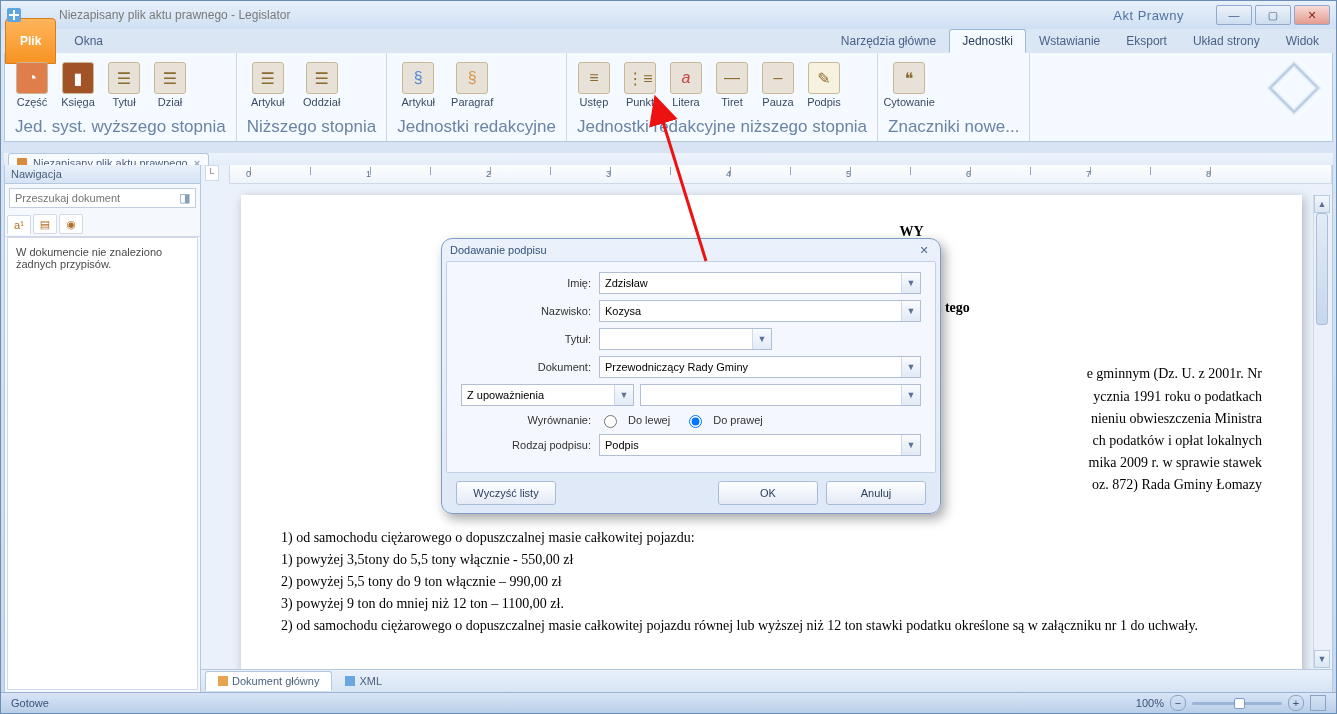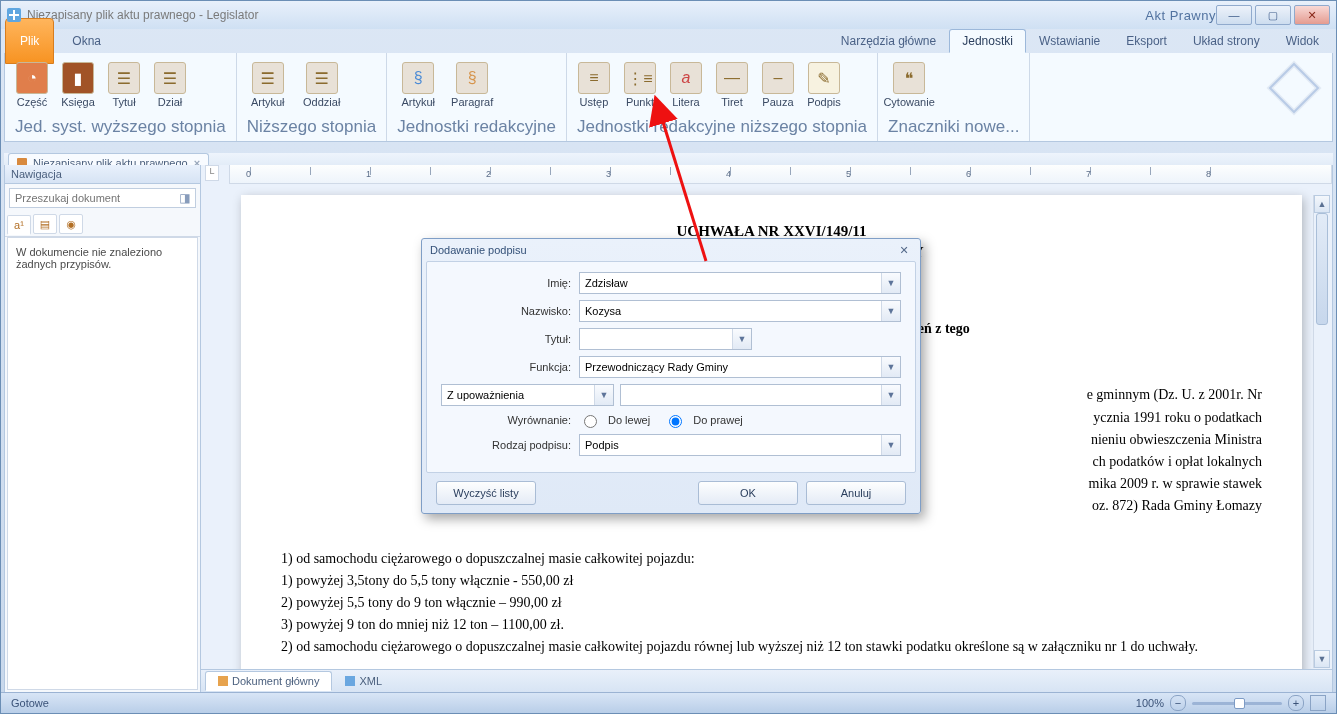--- a/index.html
+++ b/index.html
@@ -1,27 +1,27 @@
 <!DOCTYPE html>
 <html><head>
 <meta charset="utf-8">
 <style>
 html,body{margin:0;padding:0;height:100%;font-family:"Segoe UI",Tahoma,sans-serif;font-size:12px;color:#222;background:#fff;overflow:hidden;}
 .app{width:1337px;height:714px;position:relative;background:linear-gradient(#dce7f5,#c8d8ec);border:1px solid #6b8eb5;box-sizing:border-box;}
-.titlebar{height:28px;background:linear-gradient(#e8f0fb,#cfe0f3);display:flex;align-items:center;padding:0 6px;color:#7a7a7a;font-size:12px;}
+.titlebar{height:28px;background:linear-gradient(#e8f0fb,#cfe0f3);display:flex;align-items:center;padding:0 6px;color:#7a7a7a;font-size:12px;gap:32px;}
 .titlebar .ticon{width:14px;height:14px;background:#5fa6e0;border-radius:2px;margin-right:6px;position:relative;}
 .titlebar .ticon:before,.titlebar .ticon:after{content:"";position:absolute;background:#fff;}
 .titlebar .ticon:before{width:2px;height:10px;left:6px;top:2px;}
 .titlebar .ticon:after{width:10px;height:2px;left:2px;top:6px;}
 .titlebar .tmid{flex:1;text-align:right;color:#5273a0;font-size:13px;letter-spacing:.5px}
 .titlebar .wbtns{display:flex;gap:3px}
 .titlebar .wbtn{width:34px;height:18px;background:linear-gradient(#edf2fa,#cdddef);border:1px solid #90aacd;border-radius:2px;display:flex;align-items:center;justify-content:center;font-size:11px;color:#3c5a89;}
 .titlebar .wbtn.close{background:linear-gradient(#f8d9d6,#e49b90);color:#8a2a1b;}
 .mainrow{display:flex;height:24px;padding:0 4px;align-items:center;gap:4px}
-.tab-file{background:linear-gradient(#ffb55c,#f79322);color:#fff;font-weight:normal;padding:15px 14px;border-radius:4px 4px 0 0;border:1px solid #d87d1d;}
+.tab-file{background:linear-gradient(#ffb55c,#f79322);color:#fff;font-weight:bold;padding:15px 14px;border-radius:4px 4px 0 0;border:1px solid #d87d1d;}
 .tab-rtab{padding:4px 14px;color:#4a6186;}
 .rtabs{margin-left:auto;display:flex;gap:0}
 .rtab{padding:4px 12px;color:#4a6186;border:1px solid transparent;border-bottom:none}
 .rtab.active{background:#f4faff;border:1px solid #9cb8da;border-bottom:1px solid #f4faff;border-radius:3px 3px 0 0;color:#2b3f5e;}
 .ribbon{background:#f4faff;border:1px solid #b4c8e0;border-top:none;margin:0 3px;display:flex;height:88px;}
 .rgrp{display:flex;flex-direction:column;border-right:1px solid #cdd9e8;padding:2px 6px 2px 6px}
 .rgrp-body{flex:1;display:flex;align-items:flex-start;gap:4px;padding-top:4px}
 .rbtn{display:flex;flex-direction:column;align-items:center;width:48px;padding:2px 0;border:1px solid transparent;border-radius:3px;}
 .rbtn.sm{width:40px}
 .ricon{width:30px;height:30px;background:#e8e1d7;border:1px solid #c8b898;border-radius:3px;display:flex;align-items:center;justify-content:center;font-size:16px;color:#8b6b2e;}
@@ -48,21 +48,21 @@
 .page h1{text-align:center;font-size:15px;font-weight:bold;margin:4px 0}
 .page p{margin:4px 0;text-align:justify;line-height:1.3}
 .page p.center{text-align:center;font-weight:bold}
 .btabs{position:absolute;left:0;right:0;bottom:0;height:22px;background:linear-gradient(#e9f0fa,#d7e4f4);border-top:1px solid #b4c8e0;display:flex;align-items:center;padding-left:4px;gap:0}
 .btab{padding:3px 12px;font-size:11px;color:#4a5f7d;border:1px solid transparent;display:flex;align-items:center;gap:4px}
 .btab.active{background:#fff;border:1px solid #b4c8e0;border-bottom:1px solid #fff;border-radius:3px 3px 0 0}
 .statusbar{position:absolute;left:0;right:0;bottom:0;height:20px;background:linear-gradient(#d8e5f6,#b9cee8);border-top:1px solid #9bb3d3;display:flex;align-items:center;padding:0 10px;font-size:11px;color:#3b5379}
 .statusbar .sright{margin-left:auto;display:flex;align-items:center;gap:6px}
 .slider{width:90px;height:3px;background:#9cb4d6;position:relative;border-radius:2px}
 .slider .knob{width:9px;height:9px;background:#fff;border:1px solid #7d9bc5;border-radius:2px;position:absolute;left:42px;top:-4px}
-.dlg{position:absolute;left:420px;top:237px;width:498px;background:linear-gradient(#eaf1fb,#dfe9f7);border:1px solid #7f9ec6;box-shadow:4px 5px 12px rgba(0,0,0,.35);border-radius:3px;font-size:11px;}
+.dlg{position:absolute;left:440px;top:237px;width:498px;background:linear-gradient(#eaf1fb,#dfe9f7);border:1px solid #7f9ec6;box-shadow:4px 5px 12px rgba(0,0,0,.35);border-radius:11px;font-size:11px;}
 .dlg-title{height:22px;display:flex;align-items:center;padding:0 8px;color:#345178;font-size:11px}
 .dlg-title .dclose{margin-left:auto;width:16px;height:16px;display:flex;align-items:center;justify-content:center;color:#556a8a}
 .dlg-body{background:#f4f8fe;border:1px solid #c2d1e5;margin:0 4px;padding:10px 14px;border-radius:2px}
 .row{display:flex;align-items:center;margin-bottom:6px}
 .row label{width:130px;text-align:right;padding-right:8px;color:#333}
 .combo{flex:1;display:flex;border:1px solid #b0bfd3;background:#fff;height:20px;}
 .combo.sm{flex:0 0 112px}
 .combo.mid{flex:0 0 148px}
 .combo input{flex:1;border:none;padding:0 5px;font-size:11px;outline:none;background:#fff;color:#000}
 .combo .dd{width:18px;border-left:1px solid #cfd9e7;background:linear-gradient(#f9fbfe,#e2eaf5);display:flex;align-items:center;justify-content:center;color:#5d7499;font-size:9px}
@@ -252,21 +252,20 @@
           <div class="tlbl" style="left: 736px;">6</div>
           <div class="tick" style="left: 800px;"></div>
           <div class="tick" style="left: 860px;"></div>
           <div class="tlbl" style="left: 856px;">7</div>
           <div class="tick" style="left: 920px;"></div>
           <div class="tick" style="left: 980px;"></div>
           <div class="tlbl" style="left: 976px;">8</div>
         </div>
 
       <div class="page">
-        <h1>UCHWAŁA NR XXVI/149/11</h1>
         <p class="center" style="margin-left:280px">WY</p>
         <div style="height:50px"></div>
         <p class="center" style="margin-left:220px">2010 rok oraz zwolnień z tego</p>
         <div style="height:40px"></div>
         <p style="text-align:right">e gminnym (Dz. U. z 2001r. Nr</p>
         <p style="text-align:right">ycznia 1991 roku o podatkach</p>
         <p style="text-align:right">nieniu obwieszczenia Ministra</p>
         <p style="text-align:right">ch podatków i opłat lokalnych</p>
         <p style="text-align:right">mika 2009 r. w sprawie stawek</p>
         <p style="text-align:right">oz. 872) Rada Gminy Łomazy</p>
@@ -318,21 +317,21 @@
           </div>
         </div>
       <div class="row">
           <label>Tytuł:</label>
         <div class="combo sm">
             <input value="" style="">
             <div class="dd">▼</div>
           </div>
         </div>
       <div class="row">
-          <label>Funkcja:</label>
+          <label>Dokument:</label>
         <div class="combo">
             <input value="Przewodniczący Rady Gminy" style="">
             <div class="dd">▼</div>
           </div>
         </div>
       <div class="row">
           <label></label>
         <div class="combo mid" style="margin-left:-138px">
             <input value="Z upoważnienia" style="">
             <div class="dd">▼</div>

